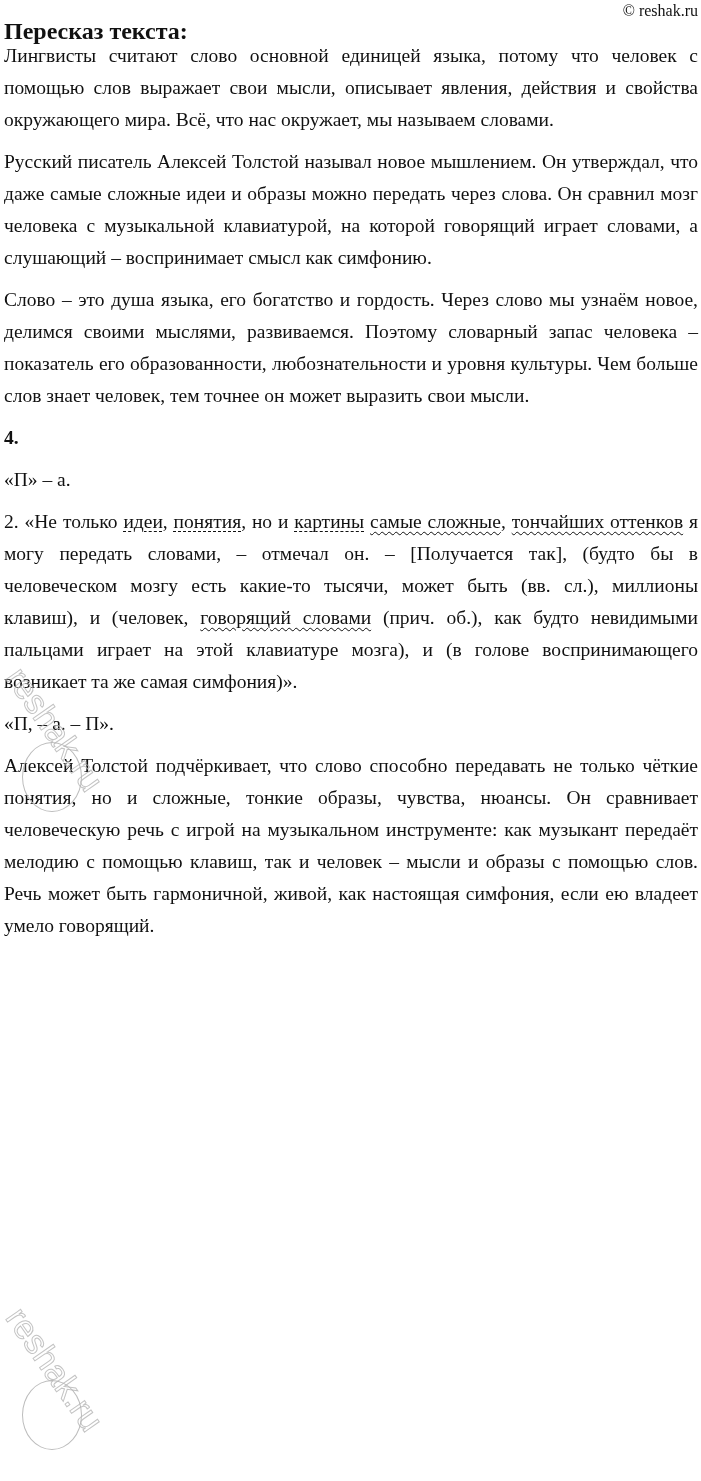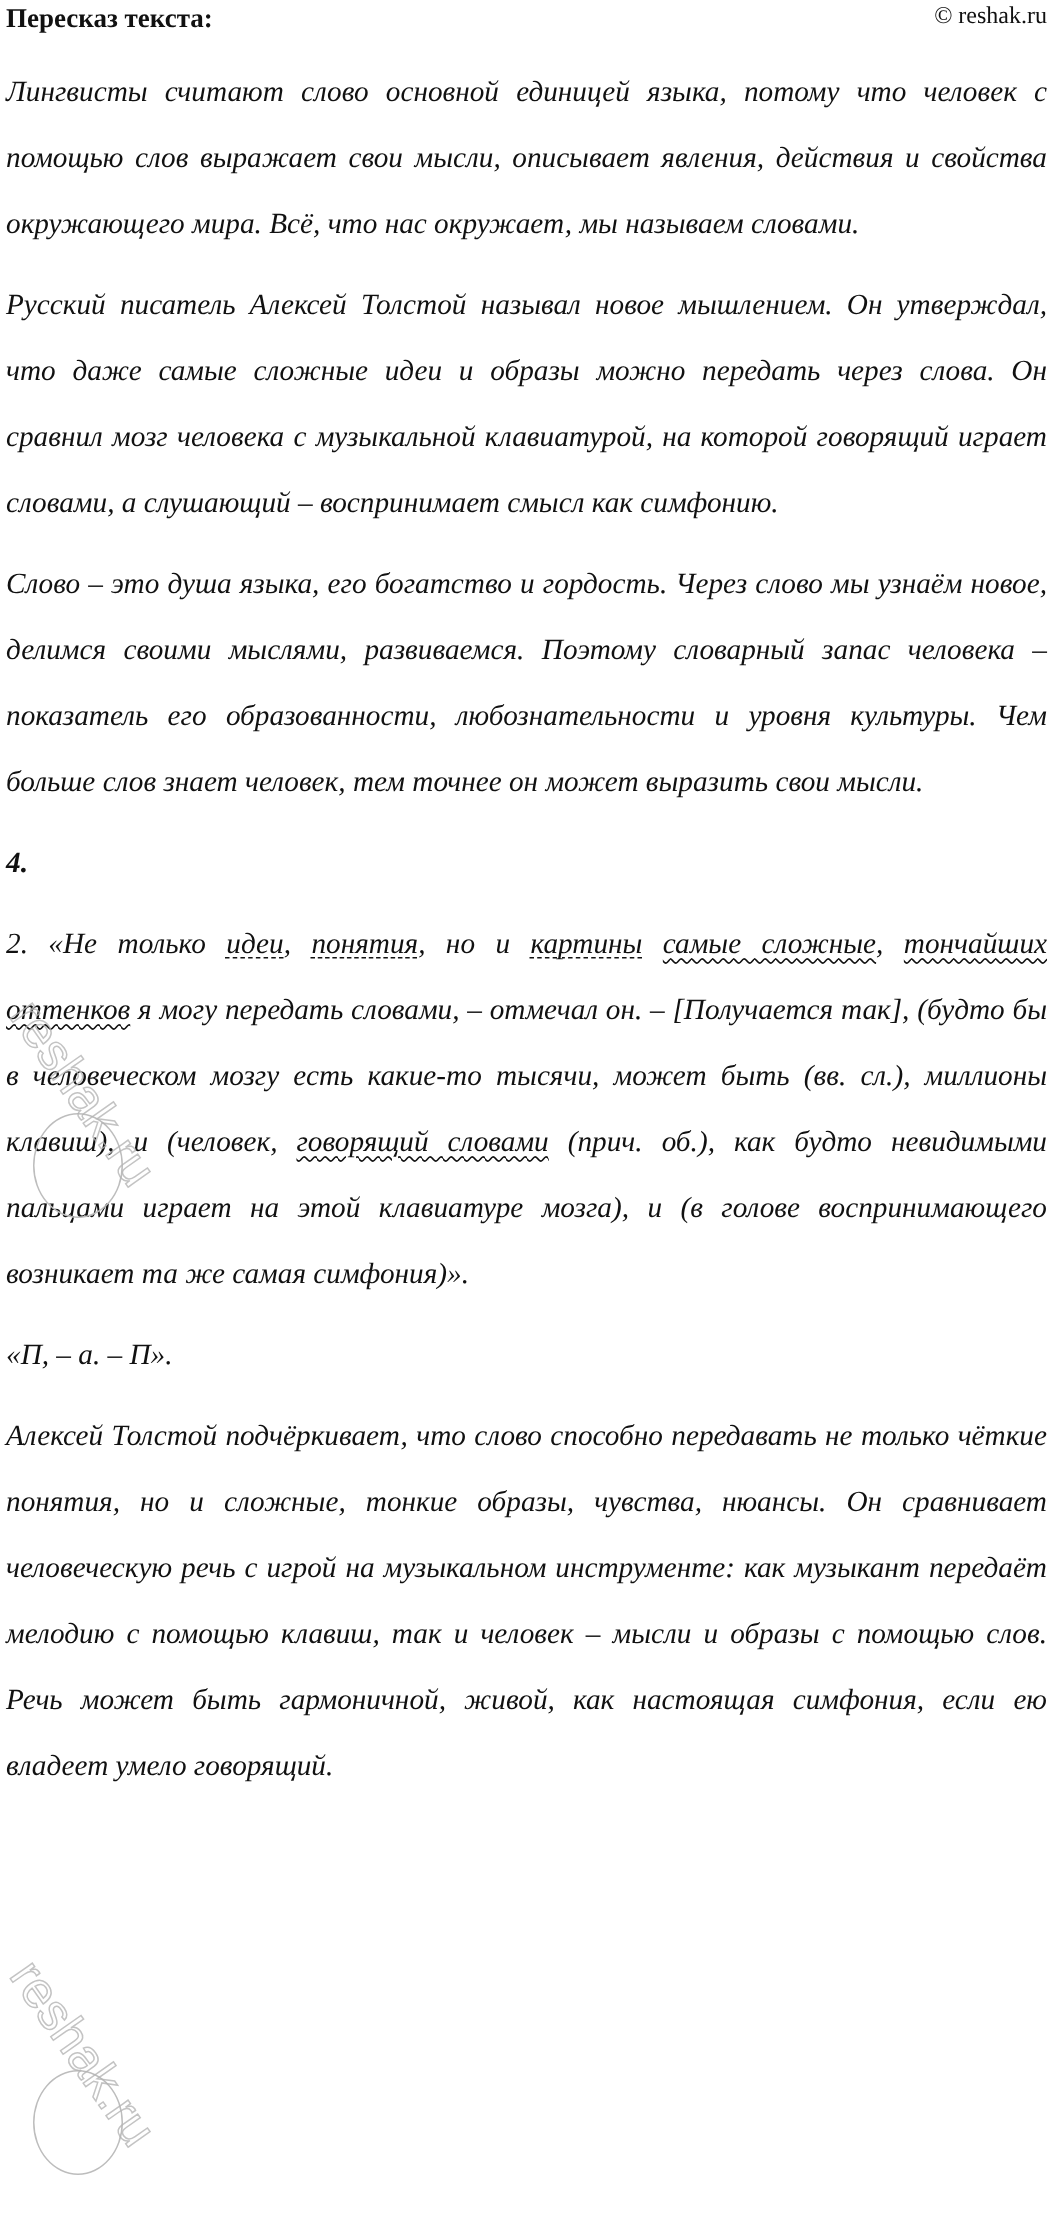--- a/index.html
+++ b/index.html
@@ -3,23 +3,23 @@
 <meta charset="utf-8">
 <style>
   html, body { margin: 0; padding: 0; background: #ffffff; }
   body {
     width: 701px; height: 1481px; overflow: hidden; position: relative;
     font-family: "Liberation Serif", "DejaVu Serif", serif;
     color: #111111; font-size: 19.5px;
   }
   .page { position: absolute; left: 4px; top: 0; width: 694px; }
   .hdr { position: relative; height: 34px; }
-  .hdr-title { position: absolute; left: 0; top: 2px; font-weight: bold; font-size: 18px; }
+  .hdr-title { position: absolute; left: 0; top: 18px; font-weight: bold; font-size: 24px; }
   .hdr-copy { position: absolute; right: 0; top: 2px; font-size: 16px; }
-  p { margin: 0; line-height: 44px; text-align: justify; font-style: italic; }
+  p { margin: 0; line-height: 32px; text-align: justify; }
   .para { margin-bottom: 10px; }
   .last-line { text-align-last: left; }
   .bold { font-weight: bold; }
   .dash-ul { text-decoration: underline dashed; text-underline-offset: 3px; text-decoration-thickness: 1px; }
   .wavy-ul { text-decoration: underline wavy; text-underline-offset: 3px; text-decoration-thickness: 1px; }
   .watermark {
     position: absolute; pointer-events: none; color: transparent;
     -webkit-text-stroke: 1px #b5b5b5; font-family: "Liberation Sans", sans-serif;
     font-size: 34px; transform: rotate(55deg); transform-origin: left top; opacity: 0.8;
   }
@@ -39,20 +39,21 @@
   </div>
 
   <div style="height:6px"></div>
 
   <p class="para last-line">Лингвисты считают слово основной единицей языка, потому что человек с помощью слов выражает свои мысли, описывает явления, действия и свойства окружающего мира. Всё, что нас окружает, мы называем словами.</p>
   <p class="para last-line">Русский писатель Алексей Толстой называл новое мышлением. Он утверждал, что даже самые сложные идеи и образы можно передать через слова. Он сравнил мозг человека с музыкальной клавиатурой, на которой говорящий играет словами, а слушающий – воспринимает смысл как симфонию.</p>
   <p class="para last-line">Слово – это душа языка, его богатство и гордость. Через слово мы узнаём новое, делимся своими мыслями, развиваемся. Поэтому словарный запас человека – показатель его образованности, любознательности и уровня культуры. Чем больше слов знает человек, тем точнее он может выразить свои мысли.</p>
 
   <p class="para bold">4.</p>
 
+  <p class="para">«П» – а.</p>
 
   <p class="para last-line"><span>2. «Не только </span><span class="dash-ul">идеи</span><span>, </span><span class="dash-ul">понятия</span><span>, но и </span><span class="dash-ul">картины</span><span> </span><span class="wavy-ul">самые сложные</span><span>, </span><span class="wavy-ul">тончайших оттенков</span><span> я могу передать словами, – отмечал он. – [Получается так], (будто бы в человеческом мозгу есть какие-то тысячи, может быть (вв. сл.), миллионы клавиш), и (человек, </span><span class="wavy-ul">говорящий словами</span><span> (прич. об.), как будто невидимыми пальцами играет на этой клавиатуре мозга), и (в голове воспринимающего возникает та же самая симфония)».</span></p>
   <p class="para">«П, – а. – П».</p>
 
   <p class="para last-line">Алексей Толстой подчёркивает, что слово способно передавать не только чёткие понятия, но и сложные, тонкие образы, чувства, нюансы. Он сравнивает человеческую речь с игрой на музыкальном инструменте: как музыкант передаёт мелодию с помощью клавиш, так и человек – мысли и образы с помощью слов. Речь может быть гармоничной, живой, как настоящая симфония, если ею владеет умело говорящий.</p>
 </div>
 
 <div class="wm-circle" style="left:22px; top:742px;"></div>
 <div class="watermark" style="left:30px; top:660px;">reshak.ru</div>
 <div class="wm-circle" style="left:22px; top:1380px;"></div>

